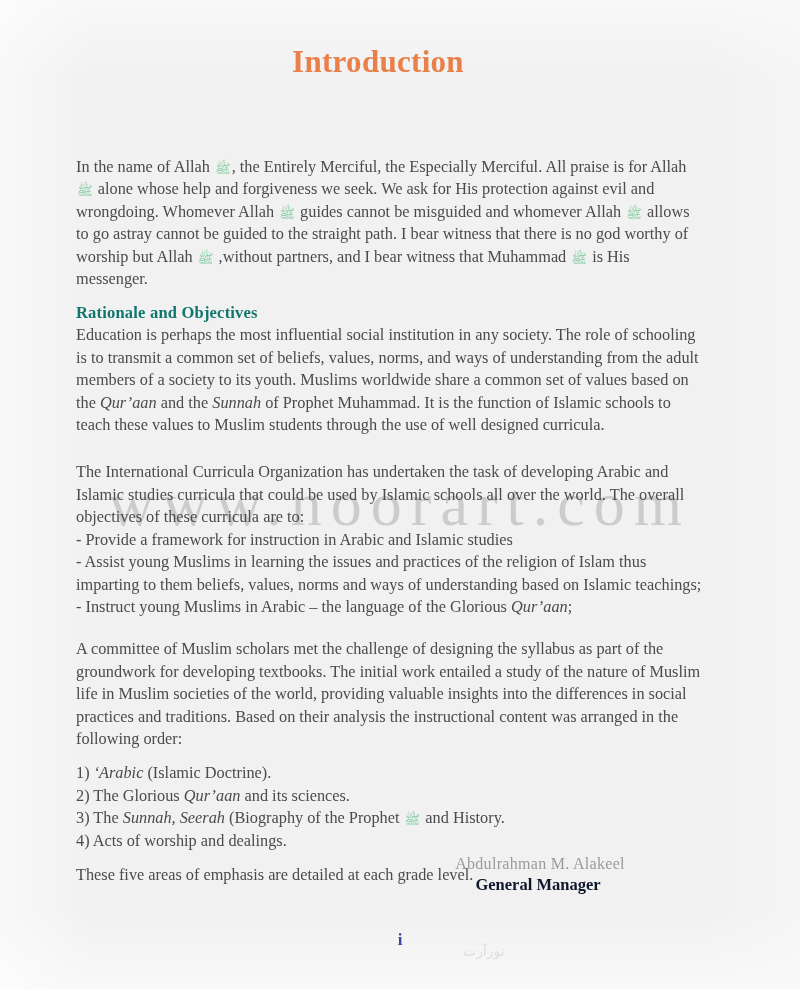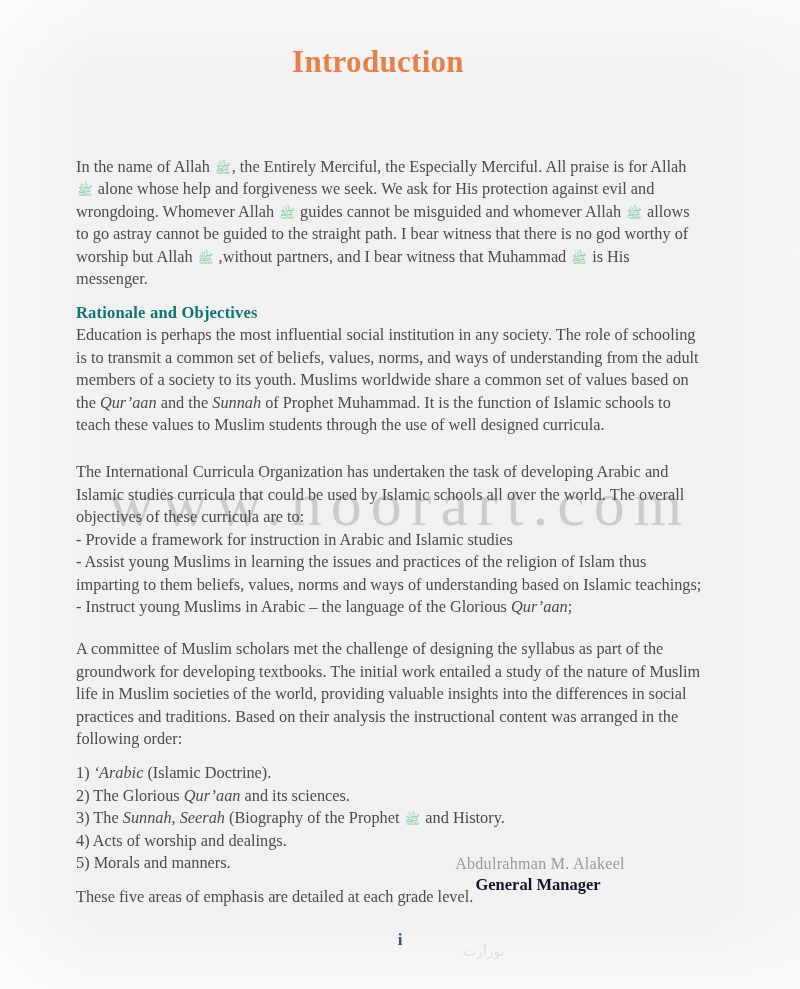--- a/index.html
+++ b/index.html
@@ -203,21 +203,20 @@
 
       <p class="para tight">A committee of Muslim scholars met the challenge of designing the syllabus as part of the groundwork for developing textbooks. The initial work entailed a study of the nature of Muslim life in Muslim societies of the world, providing valuable insights into the differences in social practices and traditions. Based on their analysis the instructional content was arranged in the following order:</p>
 
       <div class="spacer-sm"></div>
 
       <ul class="list-block">
         <li><span>1)</span> <em>‘Arabic</em><span> (Islamic Doctrine).</span></li>
         <li><span>2)</span> <span>The Glorious </span><em>Qur’aan</em><span> and its sciences.</span></li>
         <li><span>3)</span> <span>The </span><em>Sunnah, Seerah</em><span> (Biography of the Prophet</span> <span class="honorific">ﷺ</span> <span>and History.</span></li>
         <li><span>4)</span> <span>Acts of worship and dealings.</span></li>
-        <li><span>5)</span> <span>Morals and manners.</span></li>
       </ul>
 
       <div class="spacer-sm"></div>
 
       <p class="para tight">These five areas of emphasis are detailed at each grade level.</p>
 
     </div>
 
     <div class="signature">
       <div class="sig-name">Abdulrahman M. Alakeel</div>

